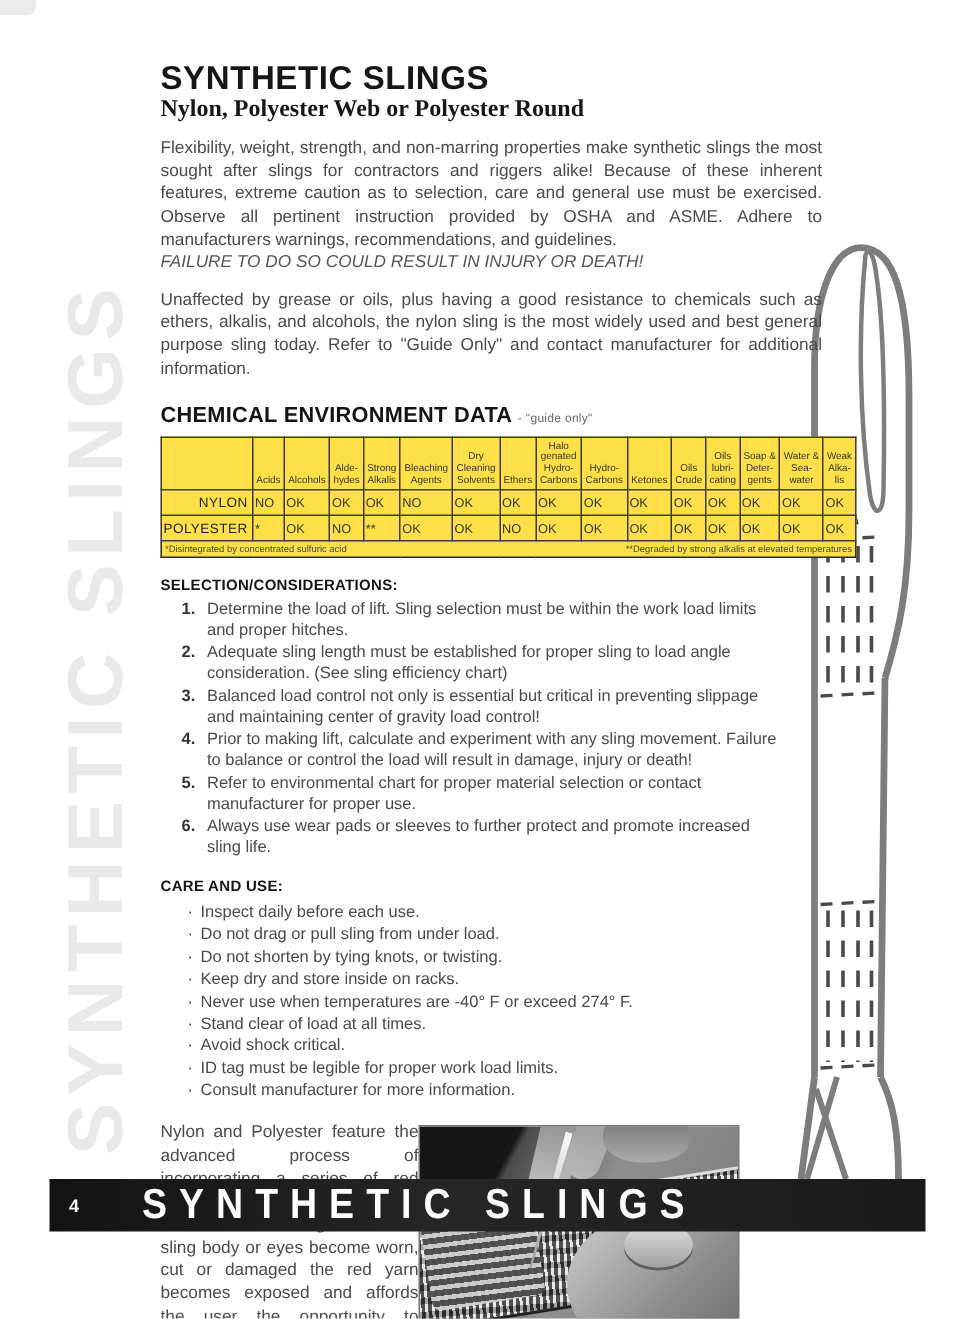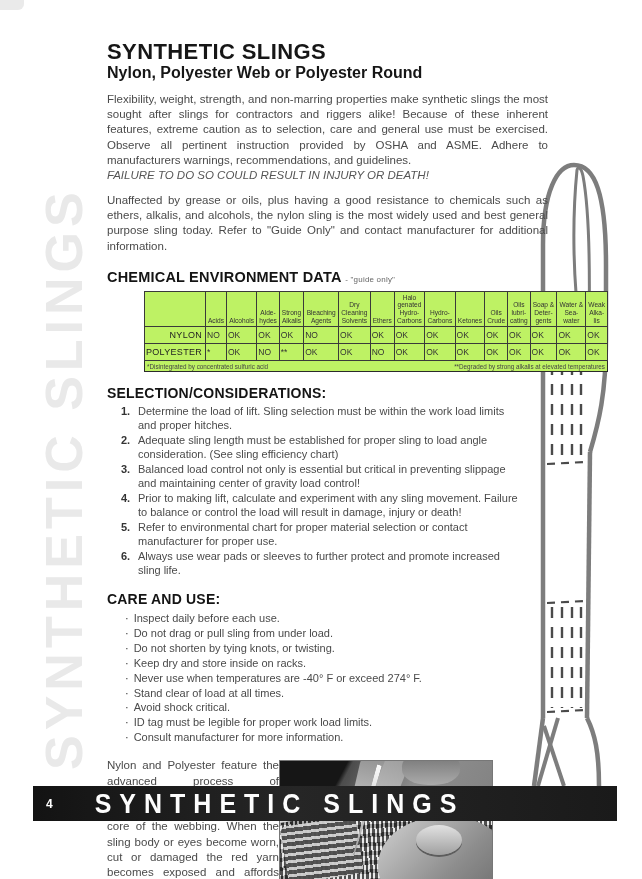--- a/index.html
+++ b/index.html
@@ -16,37 +16,37 @@
     color:#e9e9e9;white-space:nowrap;
     font-family:"Liberation Sans",sans-serif;
   }
 
   
   .sling-svg{position:absolute;left:528px;top:150px;width:114px;height:676px;}
 
   
   .content{position:absolute;left:107px;top:40px;width:441px;color:#4a4a4a;}
   h1{margin:0;font-size:22px;line-height:1.05;color:#161616;letter-spacing:.4px;}
-  h2{margin:1px 0 0 0;font-size:16px;color:#161616;}
+  h2{margin:1px 0 0 0;font-size:16px;color:#161616;font-family:Liberation Serif, serif;}
   p.body{margin:10px 0 0 0;font-size:11.5px;line-height:1.32;text-align:justify;}
   p.warn{margin:0;font-size:11.5px;line-height:1.32;font-style:italic;color:#555;}
   .chem-head{margin-top:15px;font-size:14.5px;font-weight:bold;color:#141414;letter-spacing:.2px;}
   .chem-note{font-size:8px;font-weight:normal;color:#666;}
 
-  table.chem{border-collapse:collapse;margin-top:6px;width:464px;background:#bef264;border:1.5px solid #2b2b2b;margin-left:37px;}
+  table.chem{border-collapse:collapse;margin-top:6px;width:464px;background:#fde047;border:1.5px solid #2b2b2b;}
   table.chem th,table.chem td{border:1px solid #3a3a3a;color:#333;}
   table.chem th{font-size:6.6px;font-weight:normal;white-space:pre-line;padding:2px 1px;vertical-align:bottom;line-height:1.15;height:28px;}
   table.chem th.corner{width:50px;}
   table.chem td{font-size:8.5px;padding:2px 1px;height:12px;}
   table.chem td.rowlabel{text-align:right;padding-right:3px;font-size:9px;letter-spacing:.3px;color:#222;}
   table.chem tr.footrow td{border:none;font-size:6.3px;height:8px;padding:1px 2px;color:#444;}
   table.chem tr.footrow td.fl{text-align:left;}
   table.chem tr.footrow td.fr{text-align:right;}
 
-  h3.sec{margin:13px 0 0 0;font-size:14px;color:#141414;letter-spacing:.2px;}
+  h3.sec{margin:13px 0 0 0;font-size:10px;color:#141414;letter-spacing:.2px;}
   ol.sel{list-style:none;margin:4px 0 0 0;padding:0 0 0 14px;}
   ol.sel li{font-size:11px;line-height:1.27;margin:0 0 1px 0;display:flex;}
   ol.sel .num{font-weight:bold;color:#333;flex:0 0 17px;}
   ol.sel .txt{flex:1;padding-right:26px;}
   ul.care{list-style:none;margin:4px 0 0 0;padding:0 0 0 18px;}
   ul.care li{font-size:11px;line-height:1.36;}
   ul.care .blt{margin-right:5px;color:#333;}
 
   .feature-row{position:relative;margin-top:13px;height:140px;}
   .feature-text{width:172px;margin:4px 0 0 0;font-size:11.5px;line-height:1.33;text-align:justify;}

